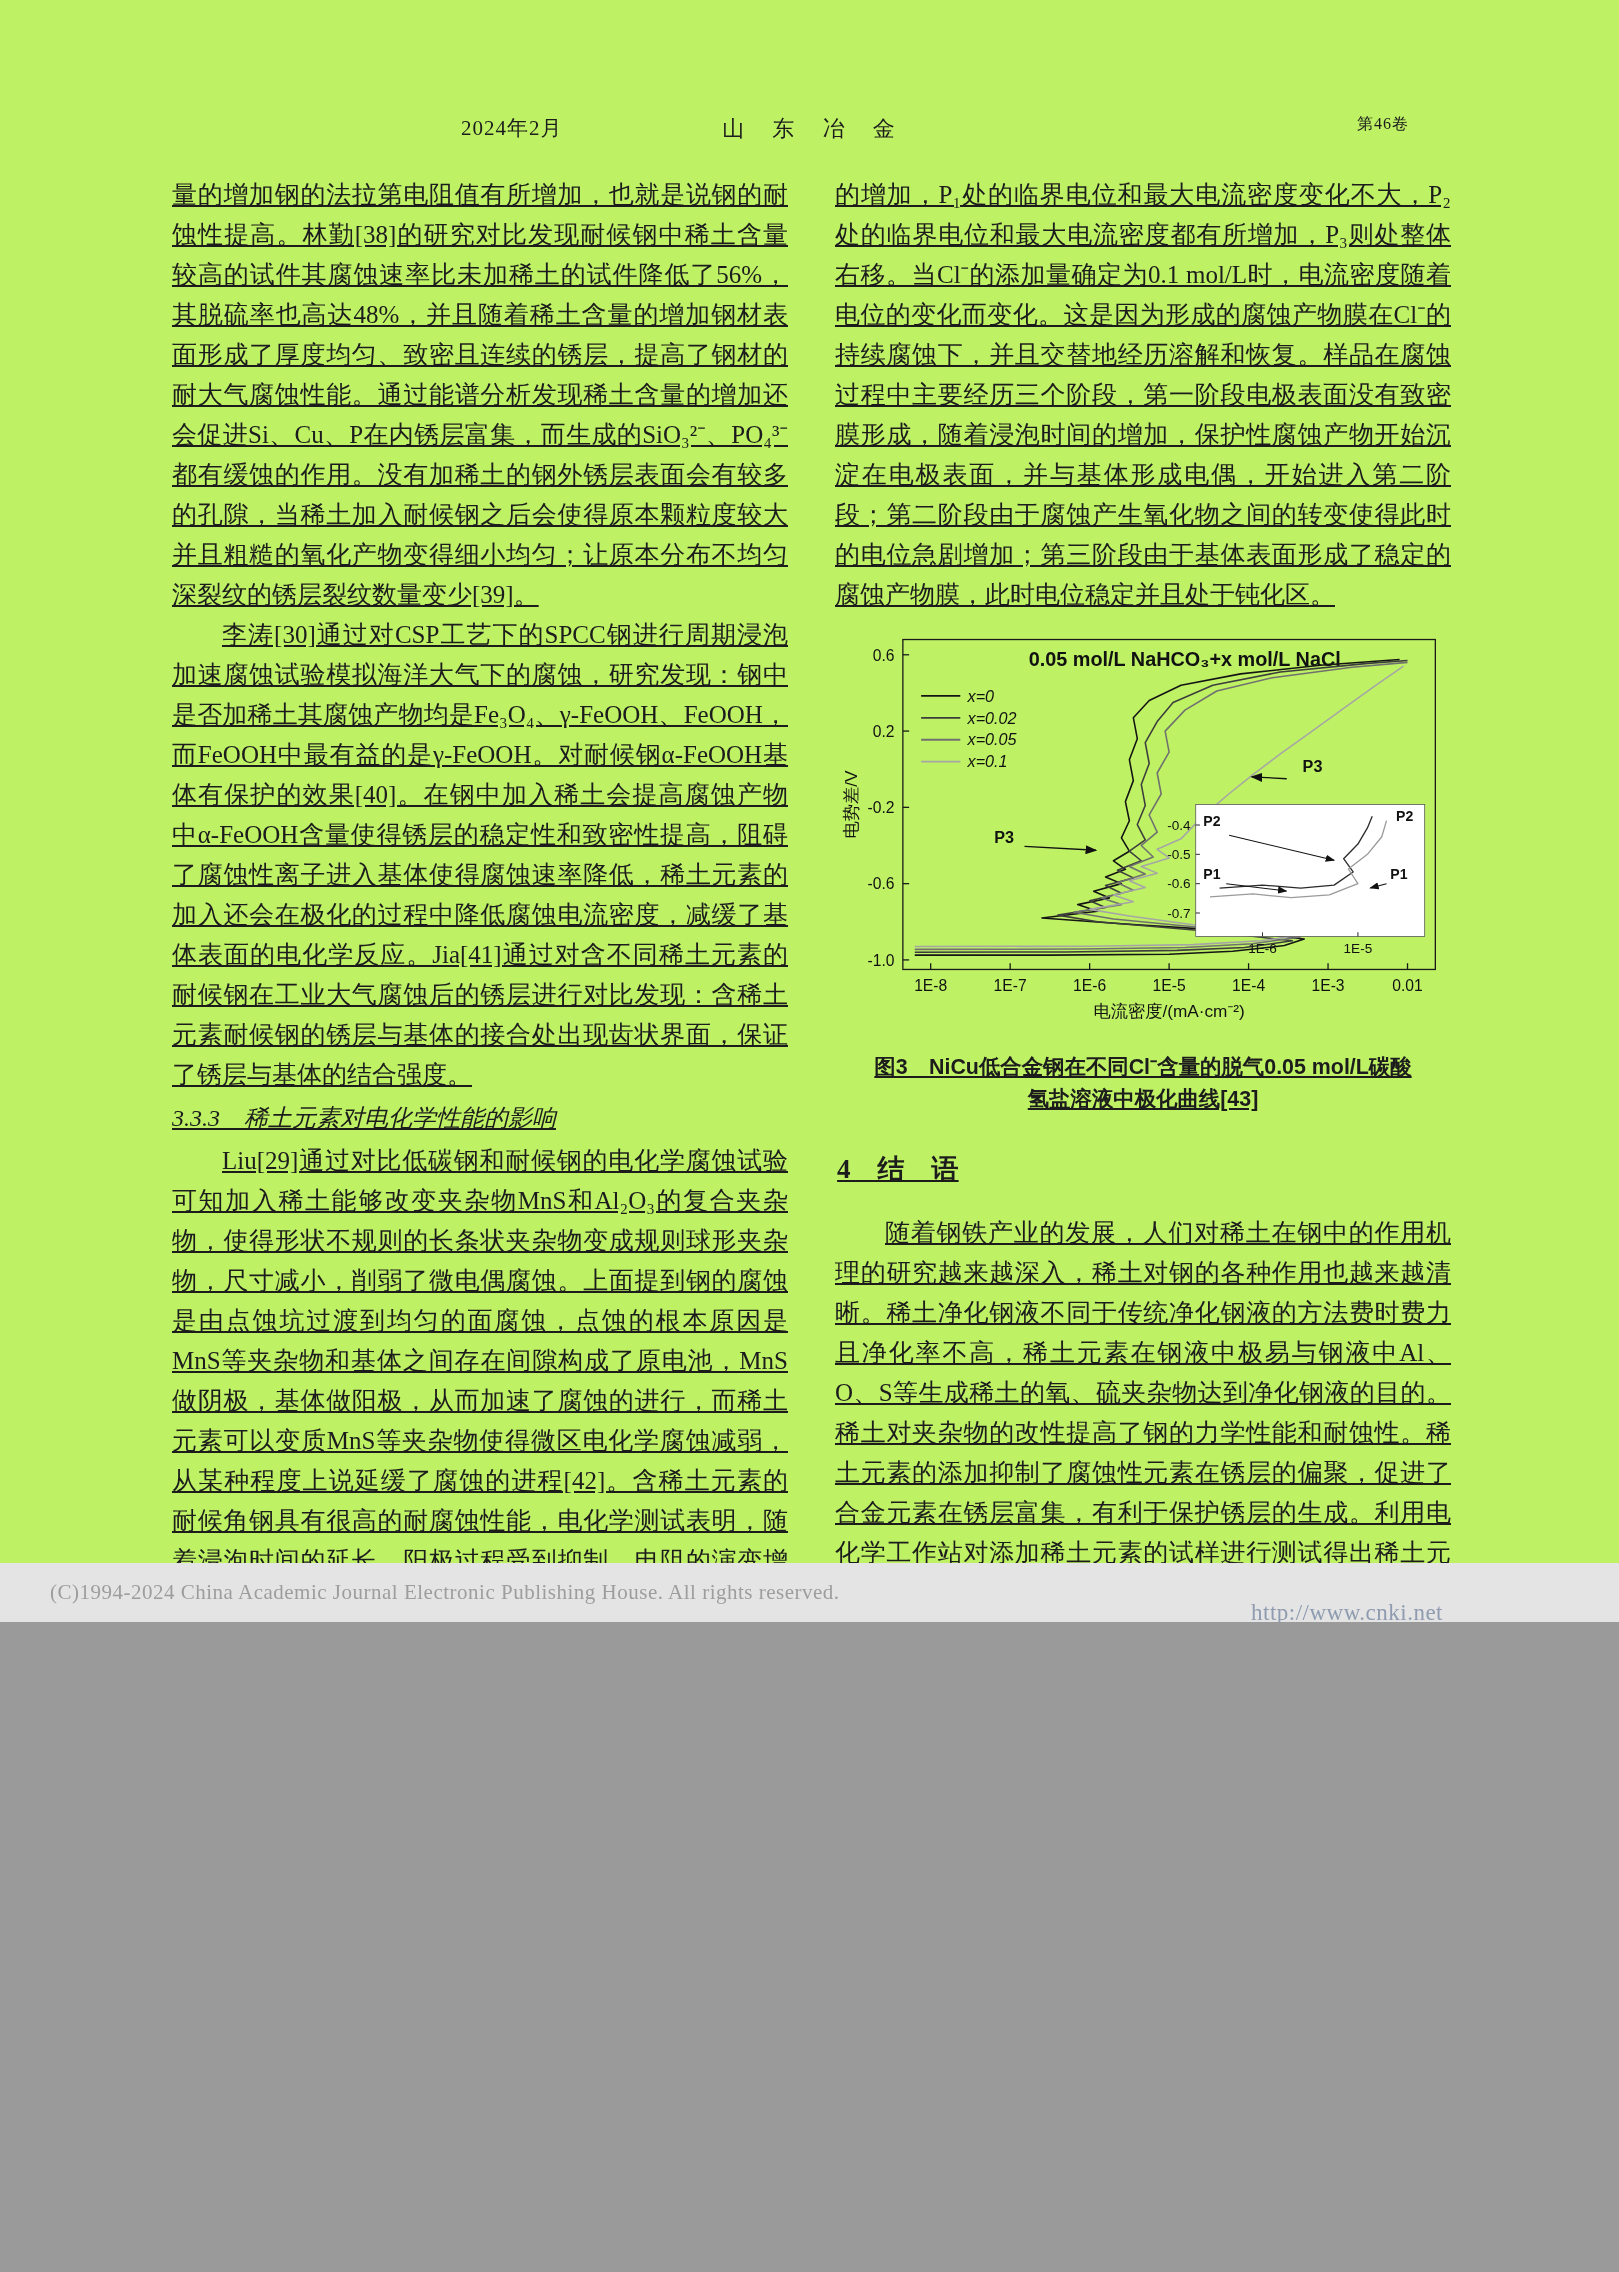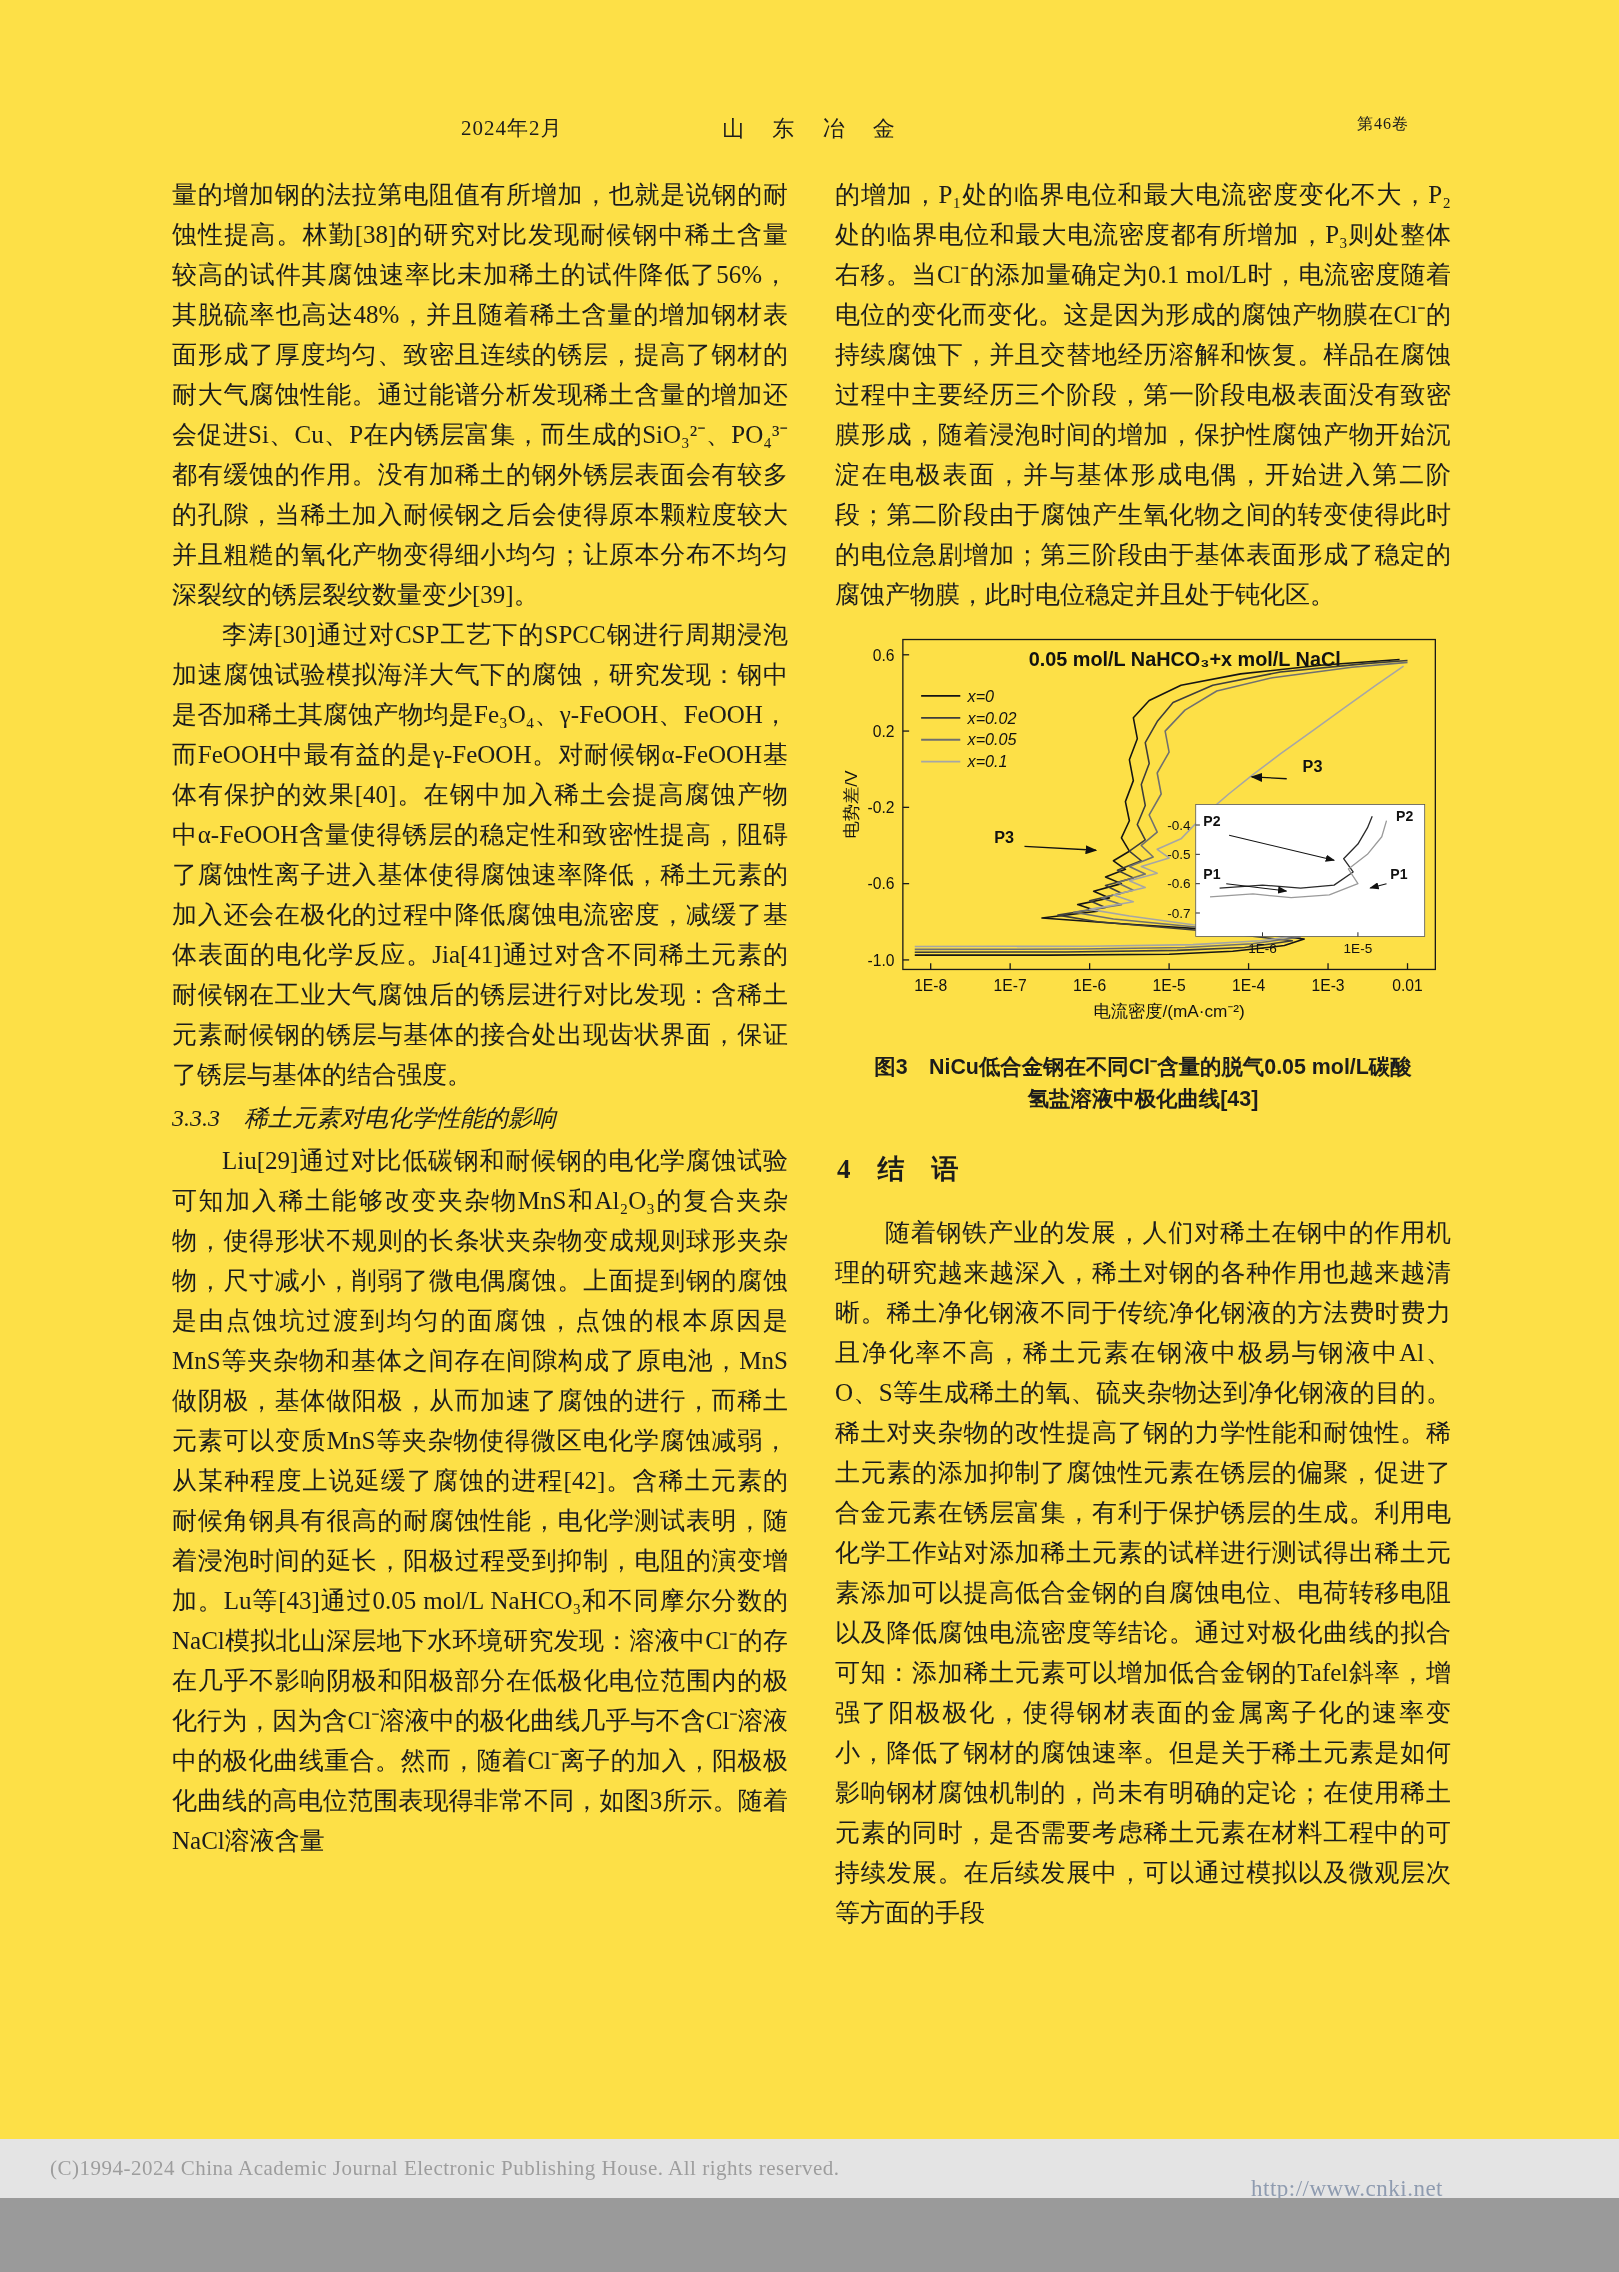--- a/index.html
+++ b/index.html
@@ -1,26 +1,26 @@
 <!DOCTYPE html>
 <html style="font-size:8.3px"><head>
 <meta charset="utf-8">
 <style>
   * { margin:0; padding:0; box-sizing:border-box; }
   html,body { background:#9a9a9a; }
   .page {
-    position:relative; width:1620px; height:2198px; background:#fde047;
+    position:relative; width:1620px; height:1622px; background:#bef264;
     font-family:"Liberation Serif", serif; color:#1c1c1c; overflow:hidden;
   }
   .header-date   { position:absolute; top:114px; left:461px;  font-size:21px; letter-spacing:1px; }
   .header-title  { position:absolute; top:114px; left:50%; transform:translateX(-50%); font-size:22px; letter-spacing:3.1px;text-align:center; }
   .header-volume { position:absolute; top:114px; right:211px; font-size:16px; letter-spacing:1px; }
 
   .content { position:absolute; top:175px; left:172px; width:1279px; display:flex; gap:47px; }
-  .col { width:616px; font-size:25px; line-height:40px; text-align:justify; }
+  .col { width:616px; font-size:25px; line-height:40px; text-align:justify;text-decoration:underline; }
   .para { margin:0; }
   .indent { text-indent:2em; }
   .h333 { font-size:24px; font-weight:normal; font-style:italic; margin:3.1px 0; }
   .h4   { font-size:27px; font-weight:bold; margin:34px 0 24px 2.1px; }
 
   figure { margin:14.6px 0 7.3px 0; }
   .chart-svg { display:block; width:616px; height:397px; font-family:"Liberation Sans", sans-serif; }
   .caption {
     font-family:"Liberation Sans", sans-serif; font-weight:700; font-size:21.4px;
     line-height:32px; text-align:center; width:558px; margin:24px auto 0 auto;

